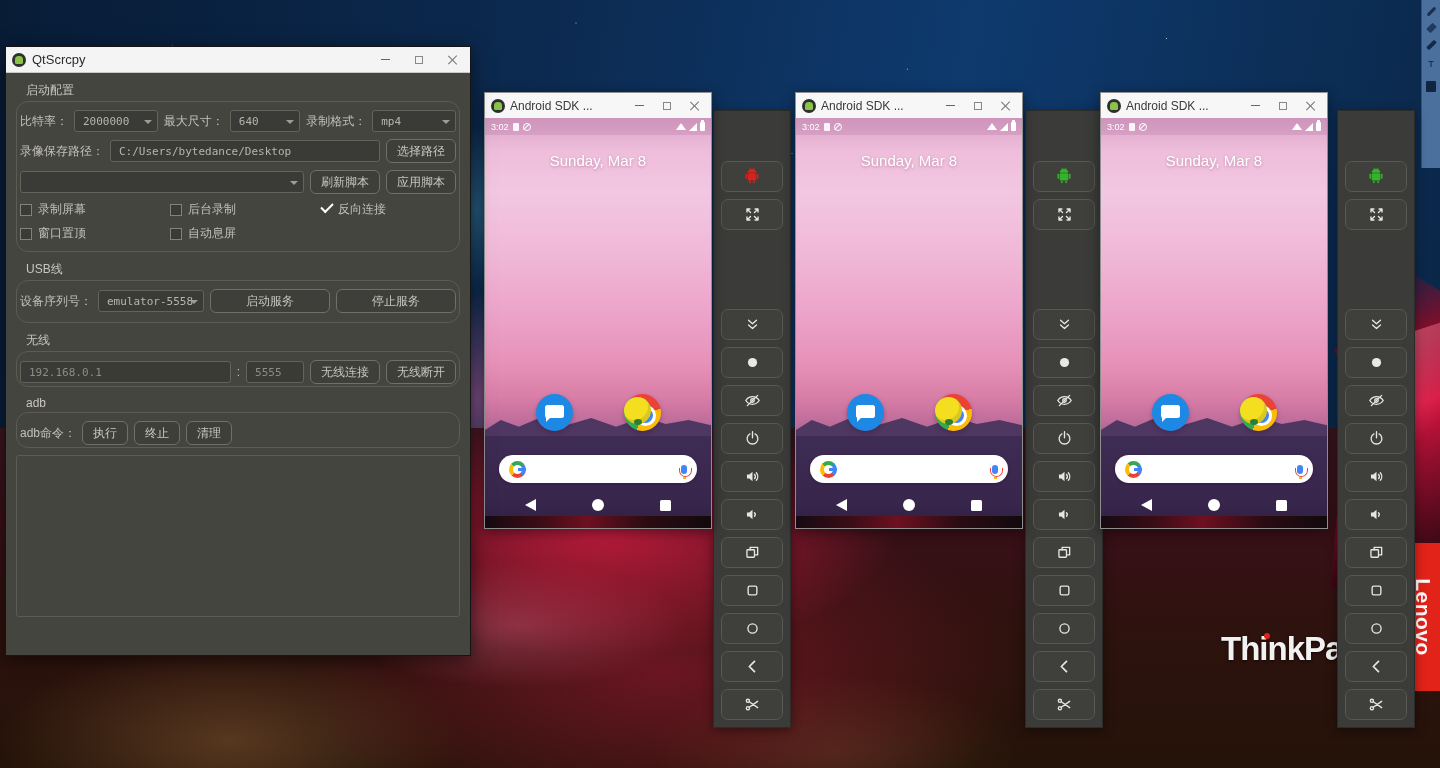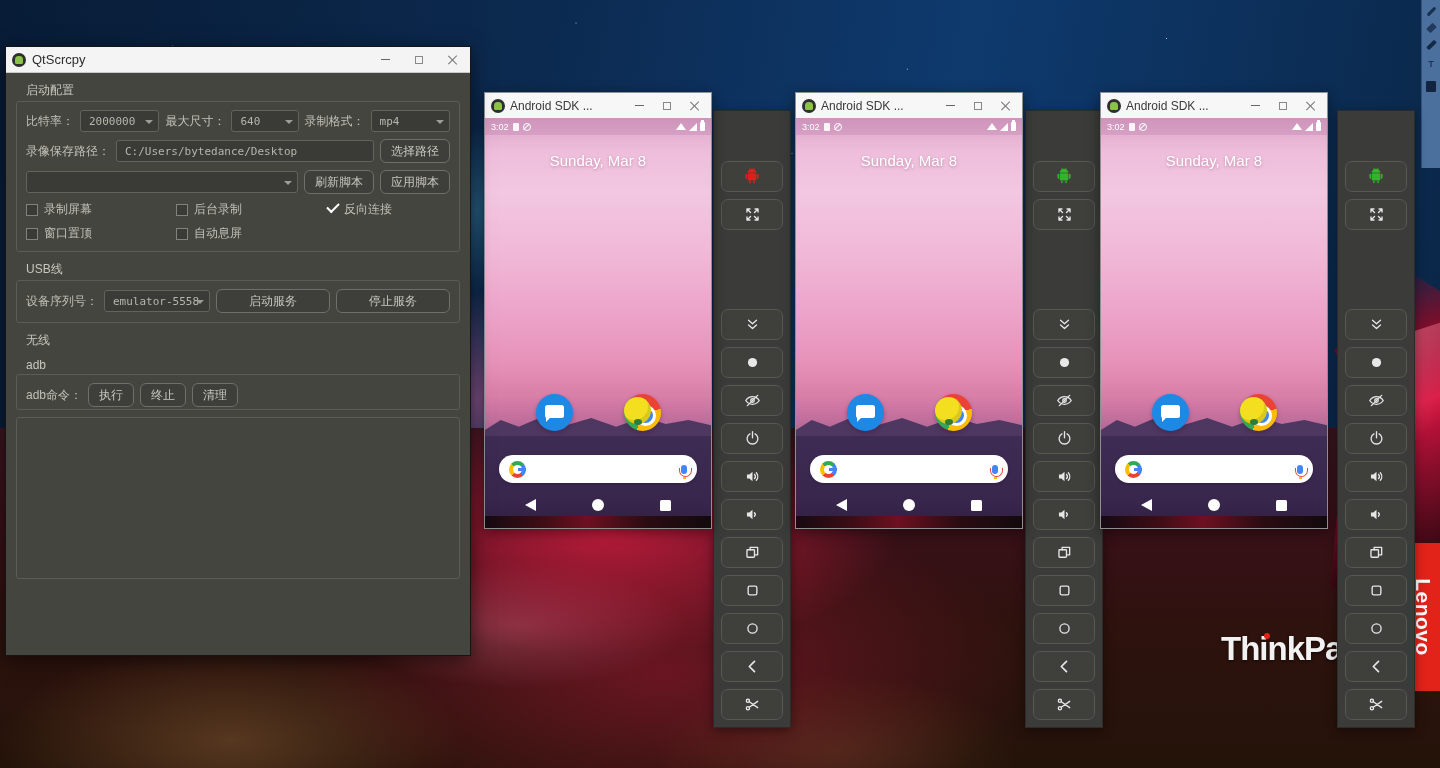--- a/index.html
+++ b/index.html
@@ -61,21 +61,21 @@
   .winctl { display:flex; align-items:center; height:100%; }
   .winctl .wc { width:34px; height:100%; display:flex; align-items:center; justify-content:center; }
   .wc-min i { display:block; width:9px; border-bottom:1px solid #666; }
   .wc-max i { display:block; width:8px; height:8px; border:1px solid #888; }
   .wc-close i { display:block; position:relative; width:10px; height:10px; }
   .wc-close i::before, .wc-close i::after { content:''; position:absolute; left:4px; top:-1px; width:1.4px; height:12px; background:#777; }
   .wc-close i::before { transform:rotate(45deg);} .wc-close i::after { transform:rotate(-45deg); }
 
   .qt-body { position:relative; padding:0 8px; color:#c0c0b8; }
   .grp-label { margin:9px 2px 2px 12px; font-size:12px; color:#c8c8c0; }
-  .grp-box { border:1px solid #5c5c54; border-radius:3px; margin:0 2px; padding:8px 9px 2px;text-align:right; }
+  .grp-box { border:1px solid #5c5c54; border-radius:12px; margin:0 2px; padding:8px 3px 2px;text-align:right; }
   .row { display:flex; align-items:center; gap:6px; margin-bottom:7px; }
   .lbl { font-size:12px; color:#c0c0b8; white-space:nowrap; }
   .combo, .tinput { background:#3a3a36; border:1px solid #63635b; border-radius:3px; height:22px;
      display:flex; align-items:center; padding:0 8px; font-family:"DejaVu Sans Mono",monospace; font-size:11px; color:#b6b6ae; position:relative; overflow:hidden; white-space:nowrap; }
   .combo { padding-right:18px; }
   .combo::after { content:''; position:absolute; right:5px; top:9px; border:4px solid transparent; border-top-color:#9d9d95; }
   .btn { background:#3e3e3a; border:1px solid #70706a; border-radius:6px; height:24px; display:flex; align-items:center; justify-content:center;
      font-size:12px; color:#c8c8c0; padding:0 10px; white-space:nowrap; }
   .dim { color:#8d8d85; }
 
@@ -235,20 +235,29 @@
     <div class="grp-box">
       <div class="row">
         <span class="lbl">设备序列号：</span>
         <span class="combo" style="width:106px">emulator-5558</span>
         <span class="btn" style="flex:1">启动服务</span>
         <span class="btn" style="flex:1">停止服务</span>
       </div>
     </div>
 
     <div class="grp-label">无线</div>
+    <div class="grp-box">
+      <div class="row" style="margin-bottom:0">
+        <span class="tinput dim" style="width:230px">192.168.0.1</span>
+        <span class="lbl">:</span>
+        <span class="tinput dim" style="width:62px">5555</span>
+        <span class="btn" style="flex:1">无线连接</span>
+        <span class="btn" style="flex:1">无线断开</span>
+      </div>
+    </div>
 
     <div class="grp-label">adb</div>
     <div class="grp-box">
       <div class="row" style="margin-bottom:0">
         <span class="lbl">adb命令：</span>
         <span class="btn">执行</span>
         <span class="btn">终止</span>
         <span class="btn">清理</span>
       </div>
     </div>

